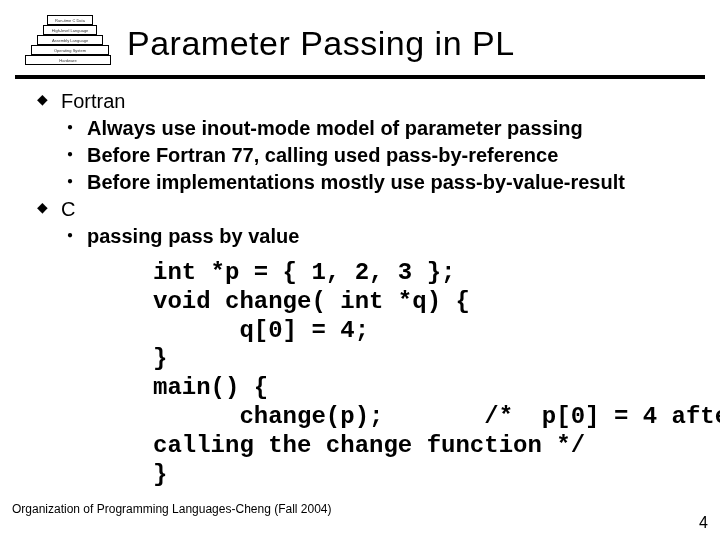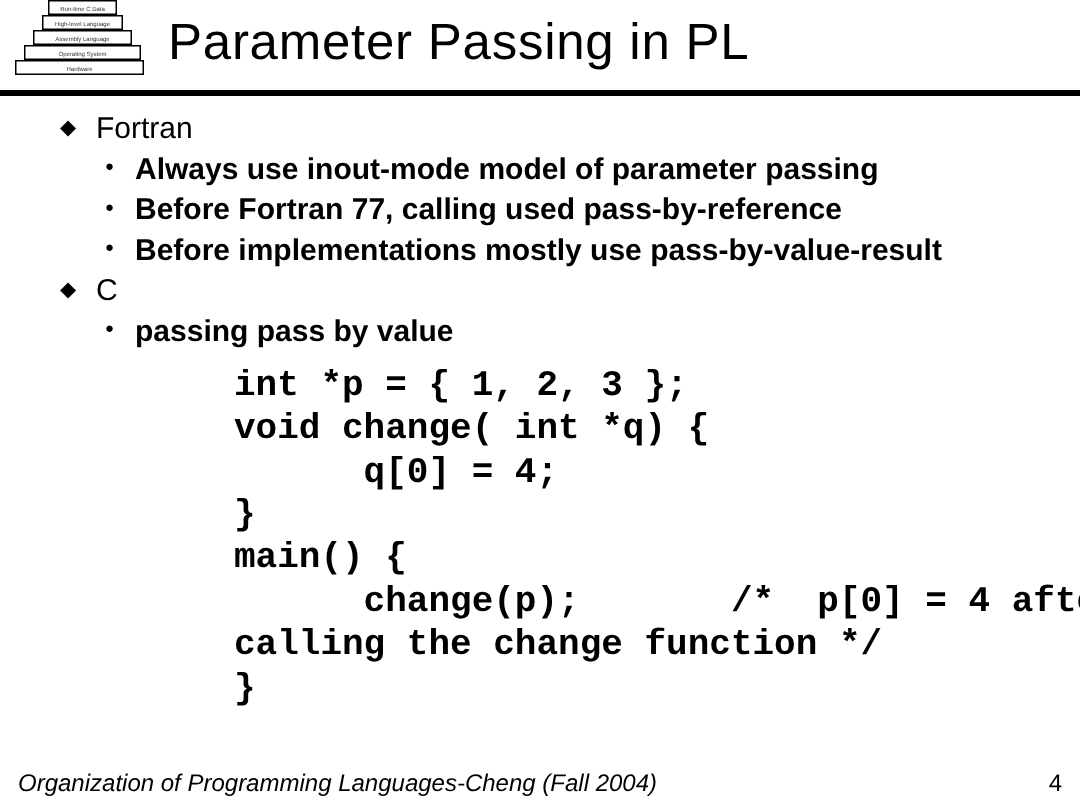--- a/index.html
+++ b/index.html
@@ -1,31 +1,31 @@
 <!DOCTYPE html>
 <html><head>
 <meta charset="utf-8">
 <style>
   * { box-sizing: border-box; margin: 0; padding: 0; }
   html, body { width: 720px; height: 540px; background: #fff; font-family: Arial, Helvetica, sans-serif; color: #000; }
-  .slide { width: 720px; height: 540px; position: relative; padding: 0; }
+  .slide { width: 720px; height: 540px; position: relative; padding: 15px; }
   .header { display: flex; align-items: center; padding: 0 10px; }
   .logo { width: 86px; height: 56px; position: relative; flex-shrink: 0; }
   .logo .box { position: absolute; border: 1px solid #000; background: #fff; height: 10px; font-size: 4px; line-height: 9px; text-align: center; color: #333; }
   .title { font-size: 34px; font-weight: 400; margin-left: 16px; letter-spacing: 0.5px; }
   .rule { border: none; border-top: 4px solid #000; margin: 4px 0 10px 0; }
-  .content { padding: 0 18px 0 18px; font-size: 20px; line-height: 1.25; margin-left: 18px; }
+  .content { padding: 0 18px 0 18px; font-size: 20px; line-height: 1.25; }
   .lvl1 { list-style: none; }
   .lvl1 > li { position: relative; padding-left: 28px; margin-bottom: 2px; }
   .lvl1 > li::before { content: "◆"; position: absolute; left: 4px; top: 2px; font-size: 14px; color: #000; }
   .lvl2 { list-style: none; margin-top: 2px; font-weight: bold; }
   .lvl2 > li { position: relative; padding-left: 26px; margin-bottom: 2px; }
   .lvl2 > li::before { content: "●"; position: absolute; left: 6px; top: 5px; font-size: 10px; color: #000; }
   .code { font-family: "Courier New", Courier, monospace; font-weight: bold; font-size: 24px; line-height: 1.2; margin-top: 10px; padding-left: 120px; white-space: pre; }
-  .footer { position: absolute; bottom: 8px; left: 12px; font-size: 16px; font-style: italic; }
+  .footer { position: absolute; bottom: 24px; left: 12px; font-size: 12px; }
   .pagenum { position: absolute; bottom: 8px; right: 12px; font-size: 16px; }
 </style>
 </head>
 <body>
 
 <div class="slide">
 
   <div class="header">
     <div class="logo">
       <div class="box" style="left:22px; top:0; width:46px;">Run-time    C    Data</div>

